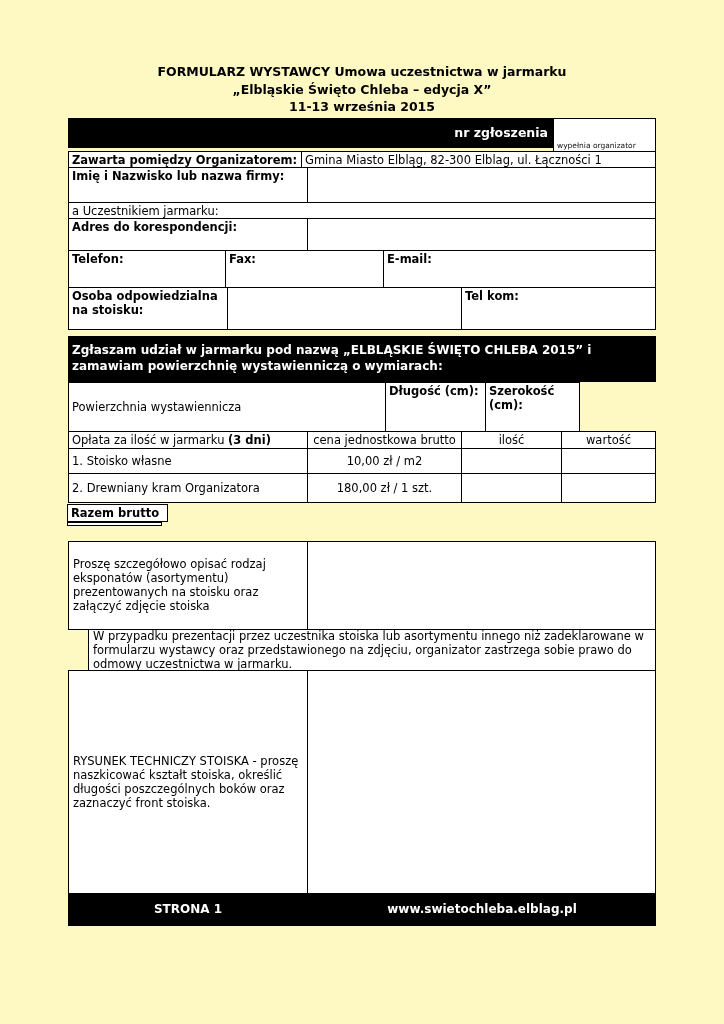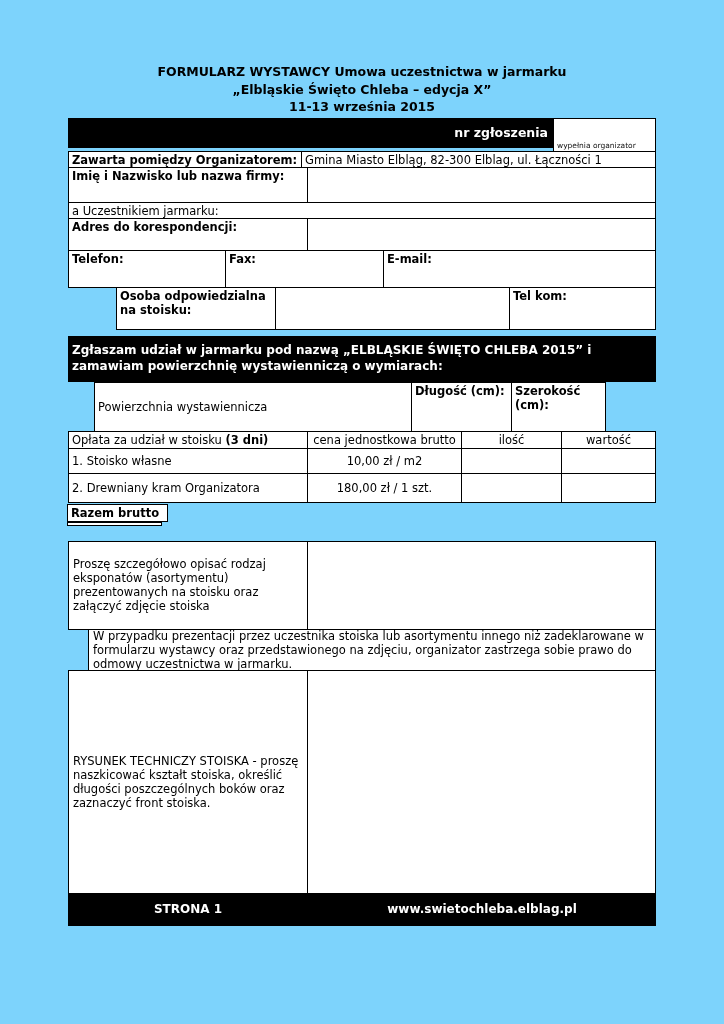--- a/index.html
+++ b/index.html
@@ -1,20 +1,20 @@
 <!DOCTYPE html>
 <html><head>
 <meta charset="utf-8">
 <style>
   * { margin:0; padding:0; box-sizing:border-box; }
   html,body { background:#ffffff; }
   .page {
     position:relative;
     width:724px; height:1024px;
-    background:#7dd3fc;
+    background:#fef9c3;
     font-family:"DejaVu Sans", sans-serif;
     font-size:11.5px;
     color:#000;
     overflow:hidden;
   }
   .content { position:absolute; left:68px; top:0; width:588px; }
 
   
   .title-block { margin-top:63px; text-align:center; font-weight:bold; font-size:12.5px; line-height:17.5px; }
 
@@ -93,37 +93,37 @@
       </div>
       <div class="trow" style="height:33px;">
         <div class="tcell b" style="width:240px;">Adres do korespondencji:</div>
         <div class="tcell fx"></div>
       </div>
       <div class="trow" style="height:38px;">
         <div class="tcell b" style="width:158px;">Telefon:</div>
         <div class="tcell b" style="width:159px;">Fax:</div>
         <div class="tcell b fx">E-mail:</div>
       </div>
-      <div class="trow" style="height:43px;margin-left:48px;">
+      <div class="trow" style="height:43px;">
         <div class="tcell b" style="width:160px;">Osoba odpowiedzialna na stoisku:</div>
         <div class="tcell" style="width:235px;"></div>
         <div class="tcell b fx">Tel kom:</div>
       </div>
     </div>
 
     <div class="bar2">Zgłaszam udział w jarmarku pod nazwą „ELBLĄSKIE ŚWIĘTO CHLEBA 2015” i zamawiam powierzchnię wystawienniczą o wymiarach:</div>
 
     <div>
       <div class="trow" style="height:50px;">
-        <div class="tcell vc" style="width:318px;margin-left:26px;">Powierzchnia wystawiennicza</div>
+        <div class="tcell vc" style="width:318px;">Powierzchnia wystawiennicza</div>
         <div class="tcell b" style="width:101px;">Długość (cm):</div>
         <div class="tcell b" style="width:95px;">Szerokość (cm):</div>
       </div>
       <div class="trow" style="height:18px;">
-        <div class="tcell" style="width:240px;"><span>Opłata za udział w stoisku </span><span class="b">(3 dni)</span></div>
+        <div class="tcell" style="width:240px;"><span>Opłata za ilość w jarmarku </span><span class="b">(3 dni)</span></div>
         <div class="tcell cc" style="width:155px;">cena jednostkowa brutto</div>
         <div class="tcell cc" style="width:101px;">ilość</div>
         <div class="tcell cc" style="width:95px;">wartość</div>
       </div>
       <div class="trow" style="height:26px;">
         <div class="tcell vc" style="width:240px;">1. Stoisko własne</div>
         <div class="tcell cc" style="width:155px;">10,00 zł / m2</div>
         <div class="tcell" style="width:101px;"></div>
         <div class="tcell" style="width:95px;"></div>
       </div>

